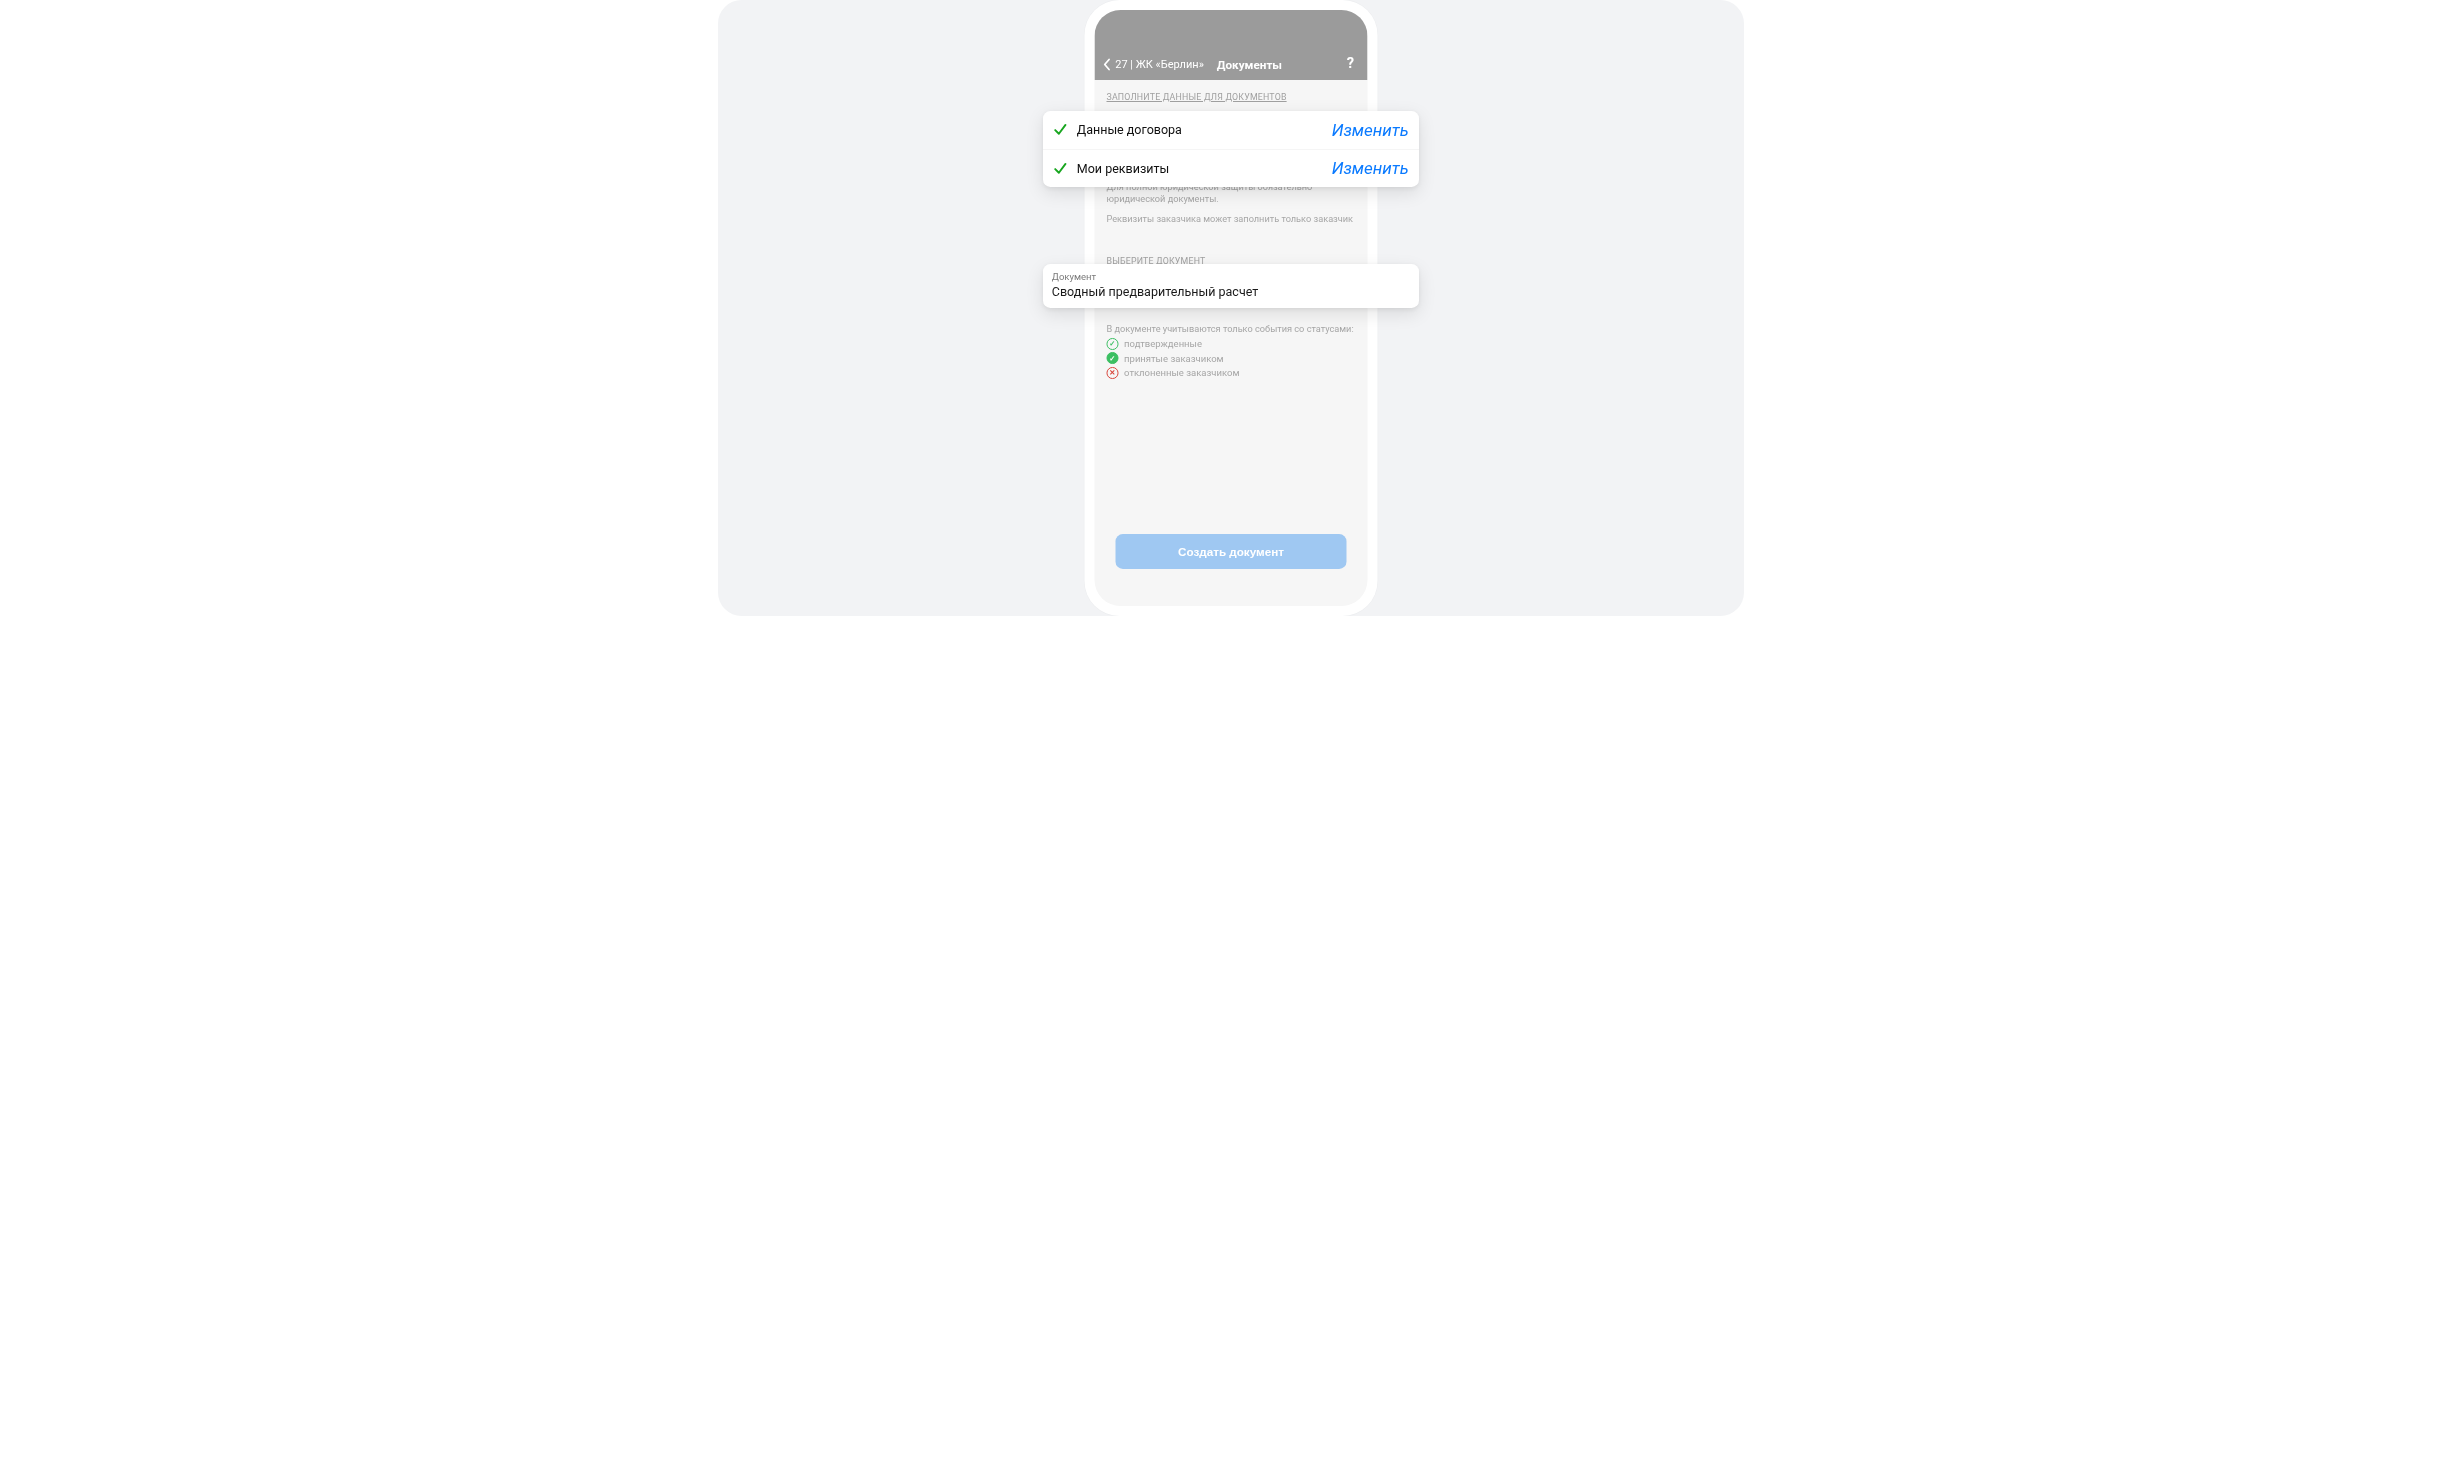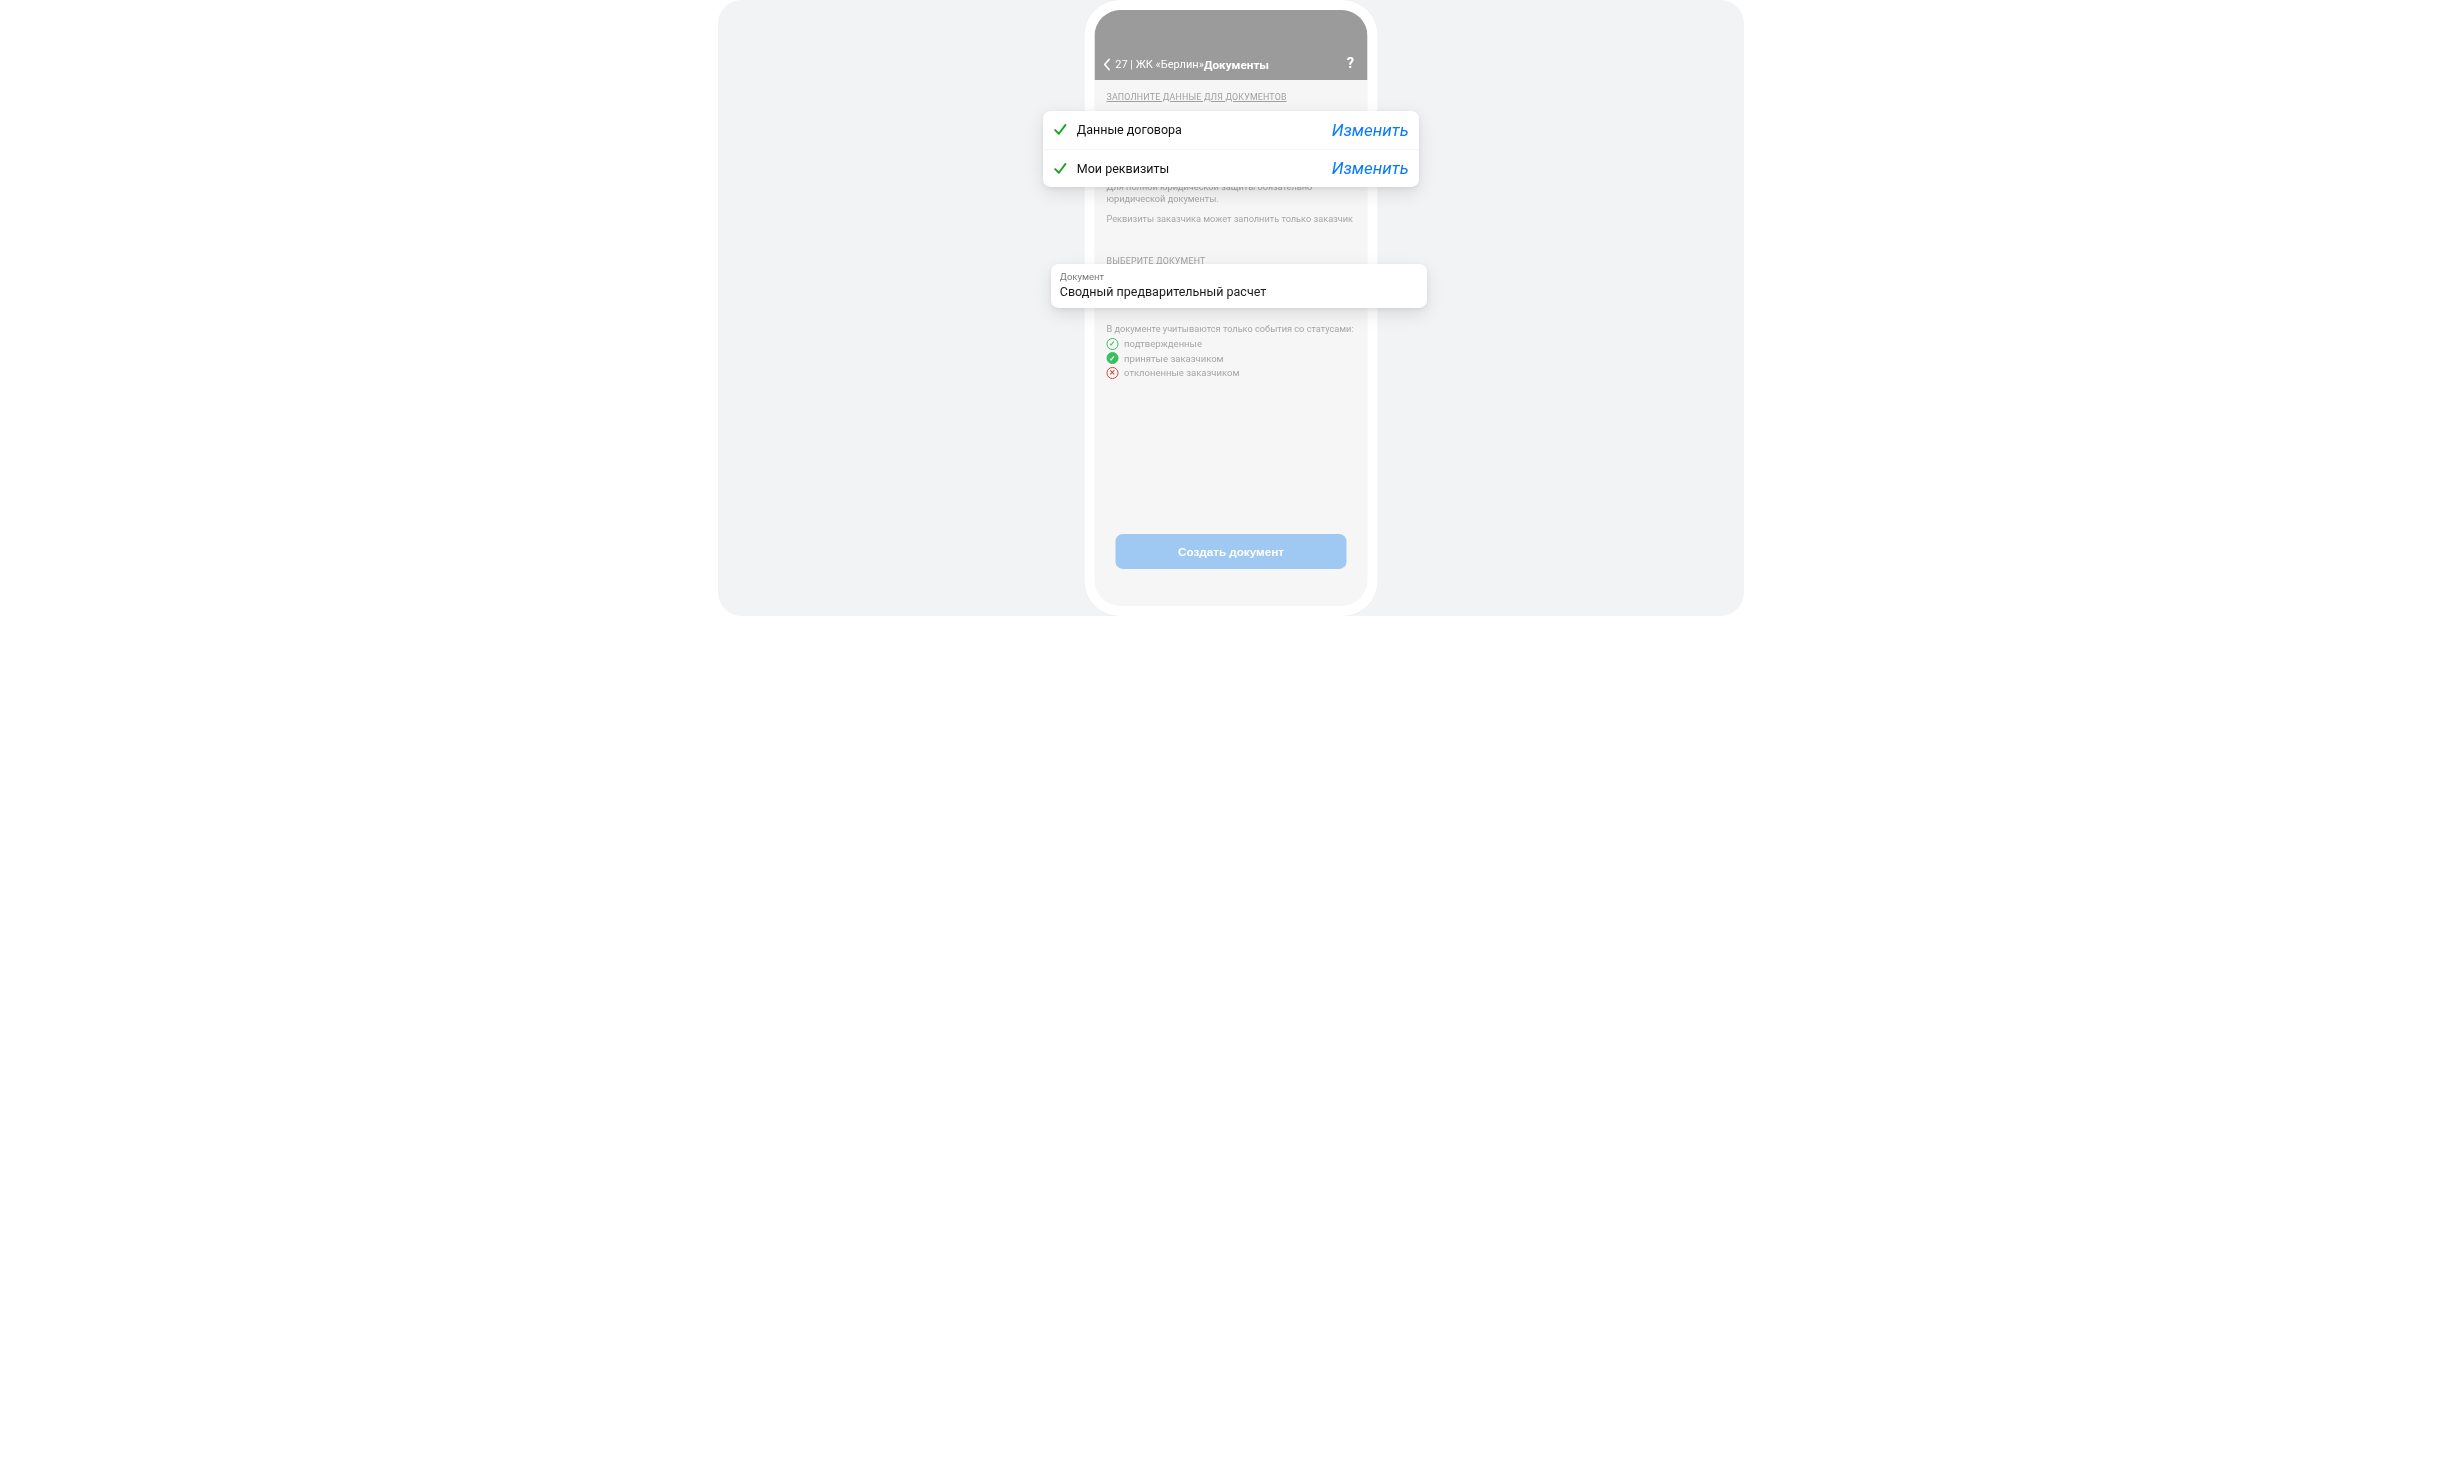--- a/index.html
+++ b/index.html
@@ -56,21 +56,21 @@
     font-weight: 400;
     cursor: pointer;
     white-space: nowrap;
     text-align: right;
   }
   .chevron-left {
     width: 10.3px; height: 14.7px;
     display: inline-flex; align-items: center; justify-content: center;
   }
   .nav-title {
-    margin-left: 0;
+    margin-left: 13px;
     font-size: 11.7px;
     font-weight: 700;
     flex: 1;
   }
   .nav-help {
     font-size: 14.7px;
     font-weight: 700;
     cursor: pointer;
     padding: 0 2.9px;
   }
@@ -139,21 +139,21 @@
     position: absolute;
     left: 50%;
     transform: translateX(-50%);
     width: 376px;
     background: #fff;
     border-radius: 7.3px;
     box-shadow: 0 5.9px 17.6px rgba(0,0,0,0.10), 0 1.5px 4.4px rgba(0,0,0,0.06);
     overflow: hidden;
   }
   .float-rows { top: 111px; }
-  .float-doc  { top: 264px; padding: 7.3px 8.8px 8.8px 8.8px; margin-left: 8px; }
+  .float-doc  { top: 264px; padding: 7.3px 8.8px 8.8px 8.8px; }
   .float-doc .label { font-size: 9.5px; color: #7a7a7a; }
   .float-doc .value { font-size: 12.5px; color: #1a1a1a; margin-top: 1.5px; }
   .row {
     display: flex;
     align-items: center;
     padding: 8.8px 10.3px;
     gap: 8.8px;
   }
   .row + .row { border-top: 0.7px solid rgba(0,0,0,0.04); }
   .check-icon {

